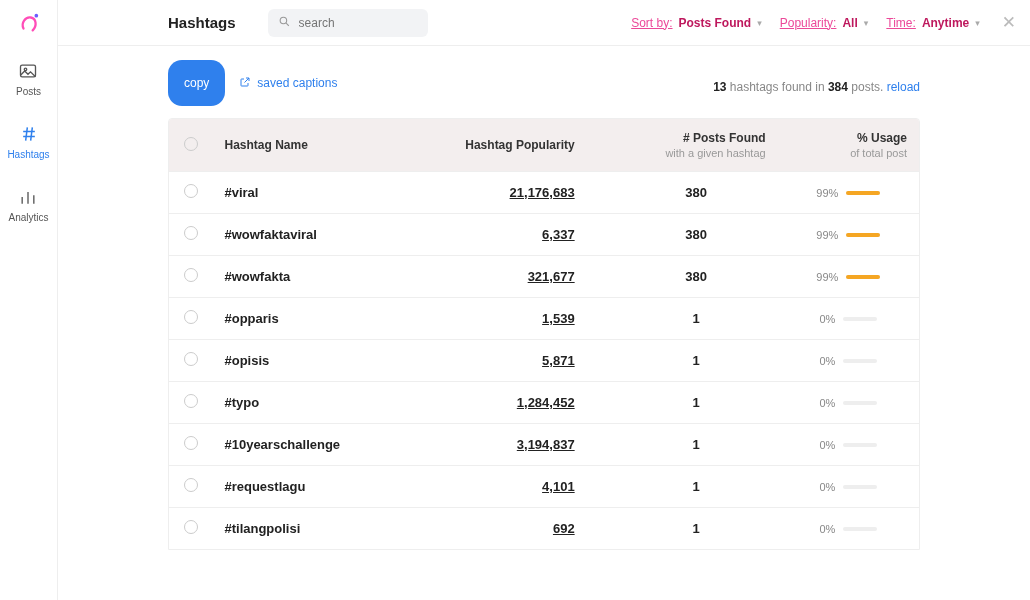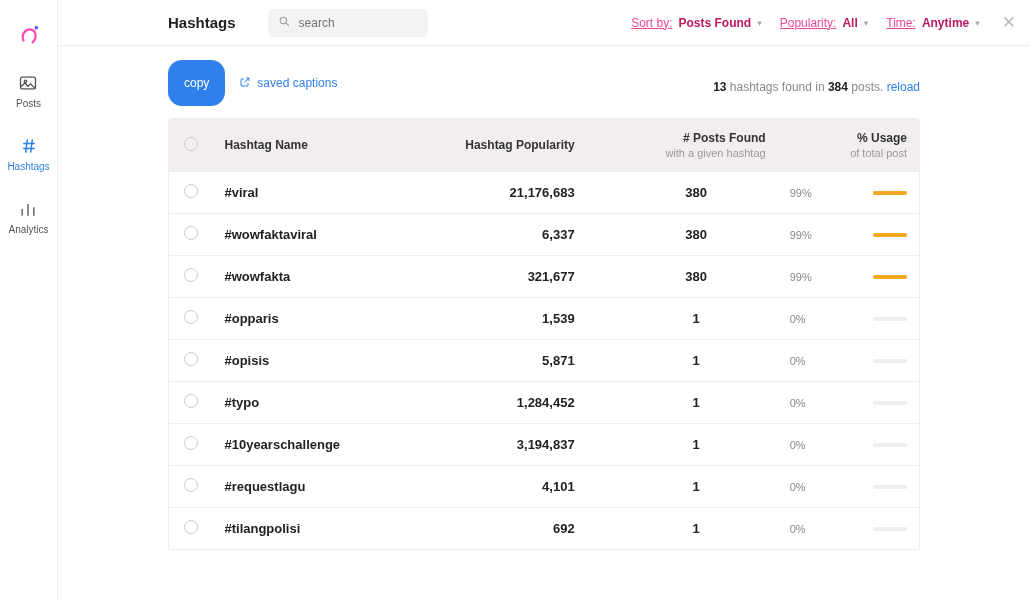--- a/index.html
+++ b/index.html
@@ -1,17 +1,17 @@
 <!DOCTYPE html>
 <html><head>
 <meta charset="utf-8">
 <style>
 * { margin: 0; padding: 0; box-sizing: border-box; }
 body { font-family: -apple-system, BlinkMacSystemFont, "Segoe UI", Helvetica, Arial, sans-serif; font-size: 13px; color: #222; background: #fff; width: 1030px; height: 600px; overflow: hidden; display: flex; }
-.sidebar { width: 58px; border-right: 1px solid #eee; display: flex; flex-direction: column; align-items: center; padding-top: 24px; gap: 26px; }
+.sidebar { width: 58px; border-right: 1px solid #eee; display: flex; flex-direction: column; align-items: center; padding-top: 12px; gap: 26px; }
 .logo { width: 22px; height: 22px; position: relative; }
 .logo svg { width: 22px; height: 22px; }
 .nav-item { display: flex; flex-direction: column; align-items: center; gap: 4px; cursor: pointer; color: #555; }
 .nav-item.active { color: #2f80ed; }
 .nav-item .ico { width: 22px; height: 22px; display: flex; align-items: center; justify-content: center; }
 .nav-item .lbl { font-size: 10px; }
 .main { flex: 1; display: flex; flex-direction: column; }
 .topbar { height: 46px; border-bottom: 1px solid #eee; display: flex; align-items: center; padding: 0 14px 0 110px; gap: 14px; }
 .title { font-weight: 700; font-size: 15px; margin-right: 18px; }
 .search { background: #f2f3f5; border-radius: 6px; display: flex; align-items: center; gap: 8px; padding: 6px 10px; width: 160px; color: #888; }
@@ -29,25 +29,25 @@
 .status b { color: #222; font-weight: 700; }
 .status .reload { color: #2f80ed; cursor: pointer; }
 .table-wrap { margin: 0 110px; border: 1px solid #eee; border-radius: 4px 4px 0 0; overflow: hidden; }
 table { width: 100%; border-collapse: collapse; }
 thead { background: #f3eeee; }
 th { text-align: left; font-size: 12px; font-weight: 700; color: #333; padding: 12px 12px; }
 th .sub { display: block; font-weight: 400; color: #999; font-size: 11px; margin-top: 2px; }
 th.right, td.right { text-align: right; }
 td { padding: 12px 12px; border-top: 1px solid #eee; font-size: 13px; }
 td.name { font-weight: 700; }
-td.pop { font-weight: 700; text-align: right; padding-right: 40px; }
+td.pop { font-weight: 700; text-align: right; padding-right: 40px; text-decoration: underline; }
 td.posts { font-weight: 700; text-align: center; }
 .chk { width: 14px; height: 14px; border: 1.5px solid #ccc; border-radius: 50%; display: inline-block; }
 .usage-cell { text-align: right; }
-.usage { display: flex; align-items: center; justify-content: space-between; gap: 8px; }
+.usage { display: flex; align-items: center; justify-content: center; gap: 8px; }
 .pct { font-size: 11px; color: #888; }
 .bar { width: 34px; height: 4px; background: #eee; border-radius: 2px; position: relative; overflow: hidden; }
 .bar .fill { position: absolute; left: 0; top: 0; bottom: 0; background: #f5a623; }
 th.col-chk, td.col-chk { width: 40px; text-align: center; }
 th.col-name { width: 200px; }
 th.col-pop { width: 170px; text-align: right; padding-right: 40px; }
 th.col-posts { width: 150px; text-align: right; }
 th.col-usage { width: 130px; text-align: right; }
 .chev { font-size: 9px; color: #aaa; }
 </style>

